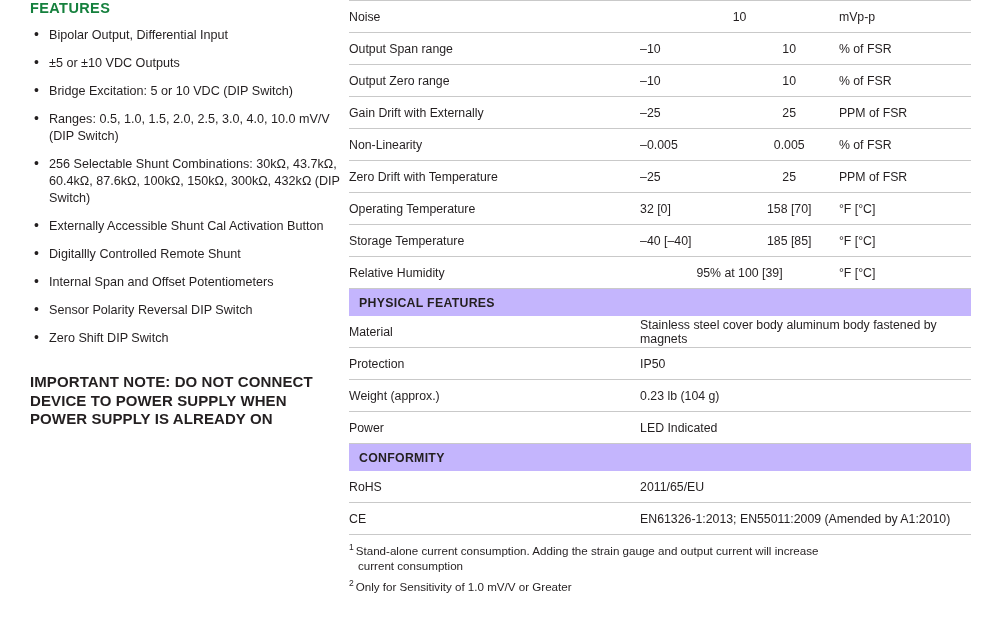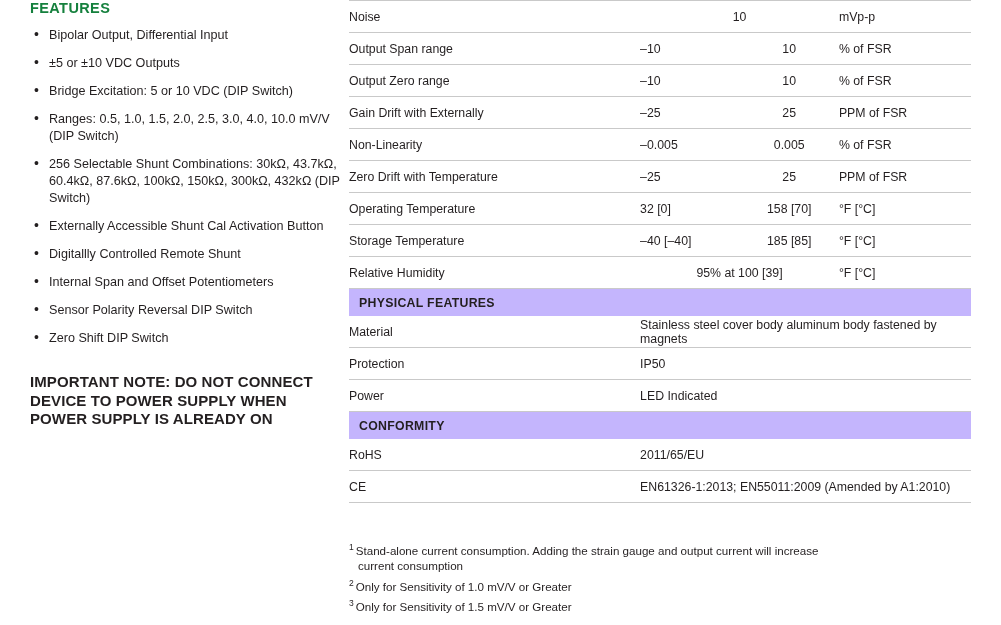--- a/index.html
+++ b/index.html
@@ -235,20 +235,24 @@
 
         <tr class="datarow">
           <td class="c-label">Material</td>
           <td class="c-span value-left" colspan="3">Stainless steel cover body aluminum body fastened by magnets</td>
         </tr>
         <tr class="datarow">
           <td class="c-label">Protection</td>
           <td class="c-span value-left" colspan="3">IP50</td>
         </tr>
         <tr class="datarow">
+          <td class="c-label">Weight (approx.)</td>
+          <td class="c-span value-left" colspan="3">0.23 lb (104 g)</td>
+        </tr>
+        <tr class="datarow">
           <td class="c-label">Power</td>
           <td class="c-span value-left" colspan="3">LED Indicated</td>
         </tr>
 
         <tr class="section-row">
           <td colspan="4">CONFORMITY</td>
         </tr>
 
         <tr class="datarow">
           <td class="c-label">RoHS</td>
@@ -263,18 +267,15 @@
   </div>
 
   <div class="footnotes">
     <div class="footnote">
       <sup>1</sup><span>Stand-alone current consumption. Adding the strain gauge and output current will increase</span>
       <span class="cont">current consumption</span>
     </div>
     <div class="footnote">
       <sup>2</sup><span>Only for Sensitivity of 1.0 mV/V or Greater</span>
     </div>
-    <div class="footnote">
-      <sup>3</sup><span>Only for Sensitivity of 1.5 mV/V or Greater</span>
-    </div>
   </div>
 
 </div>
 
 </body></html>

